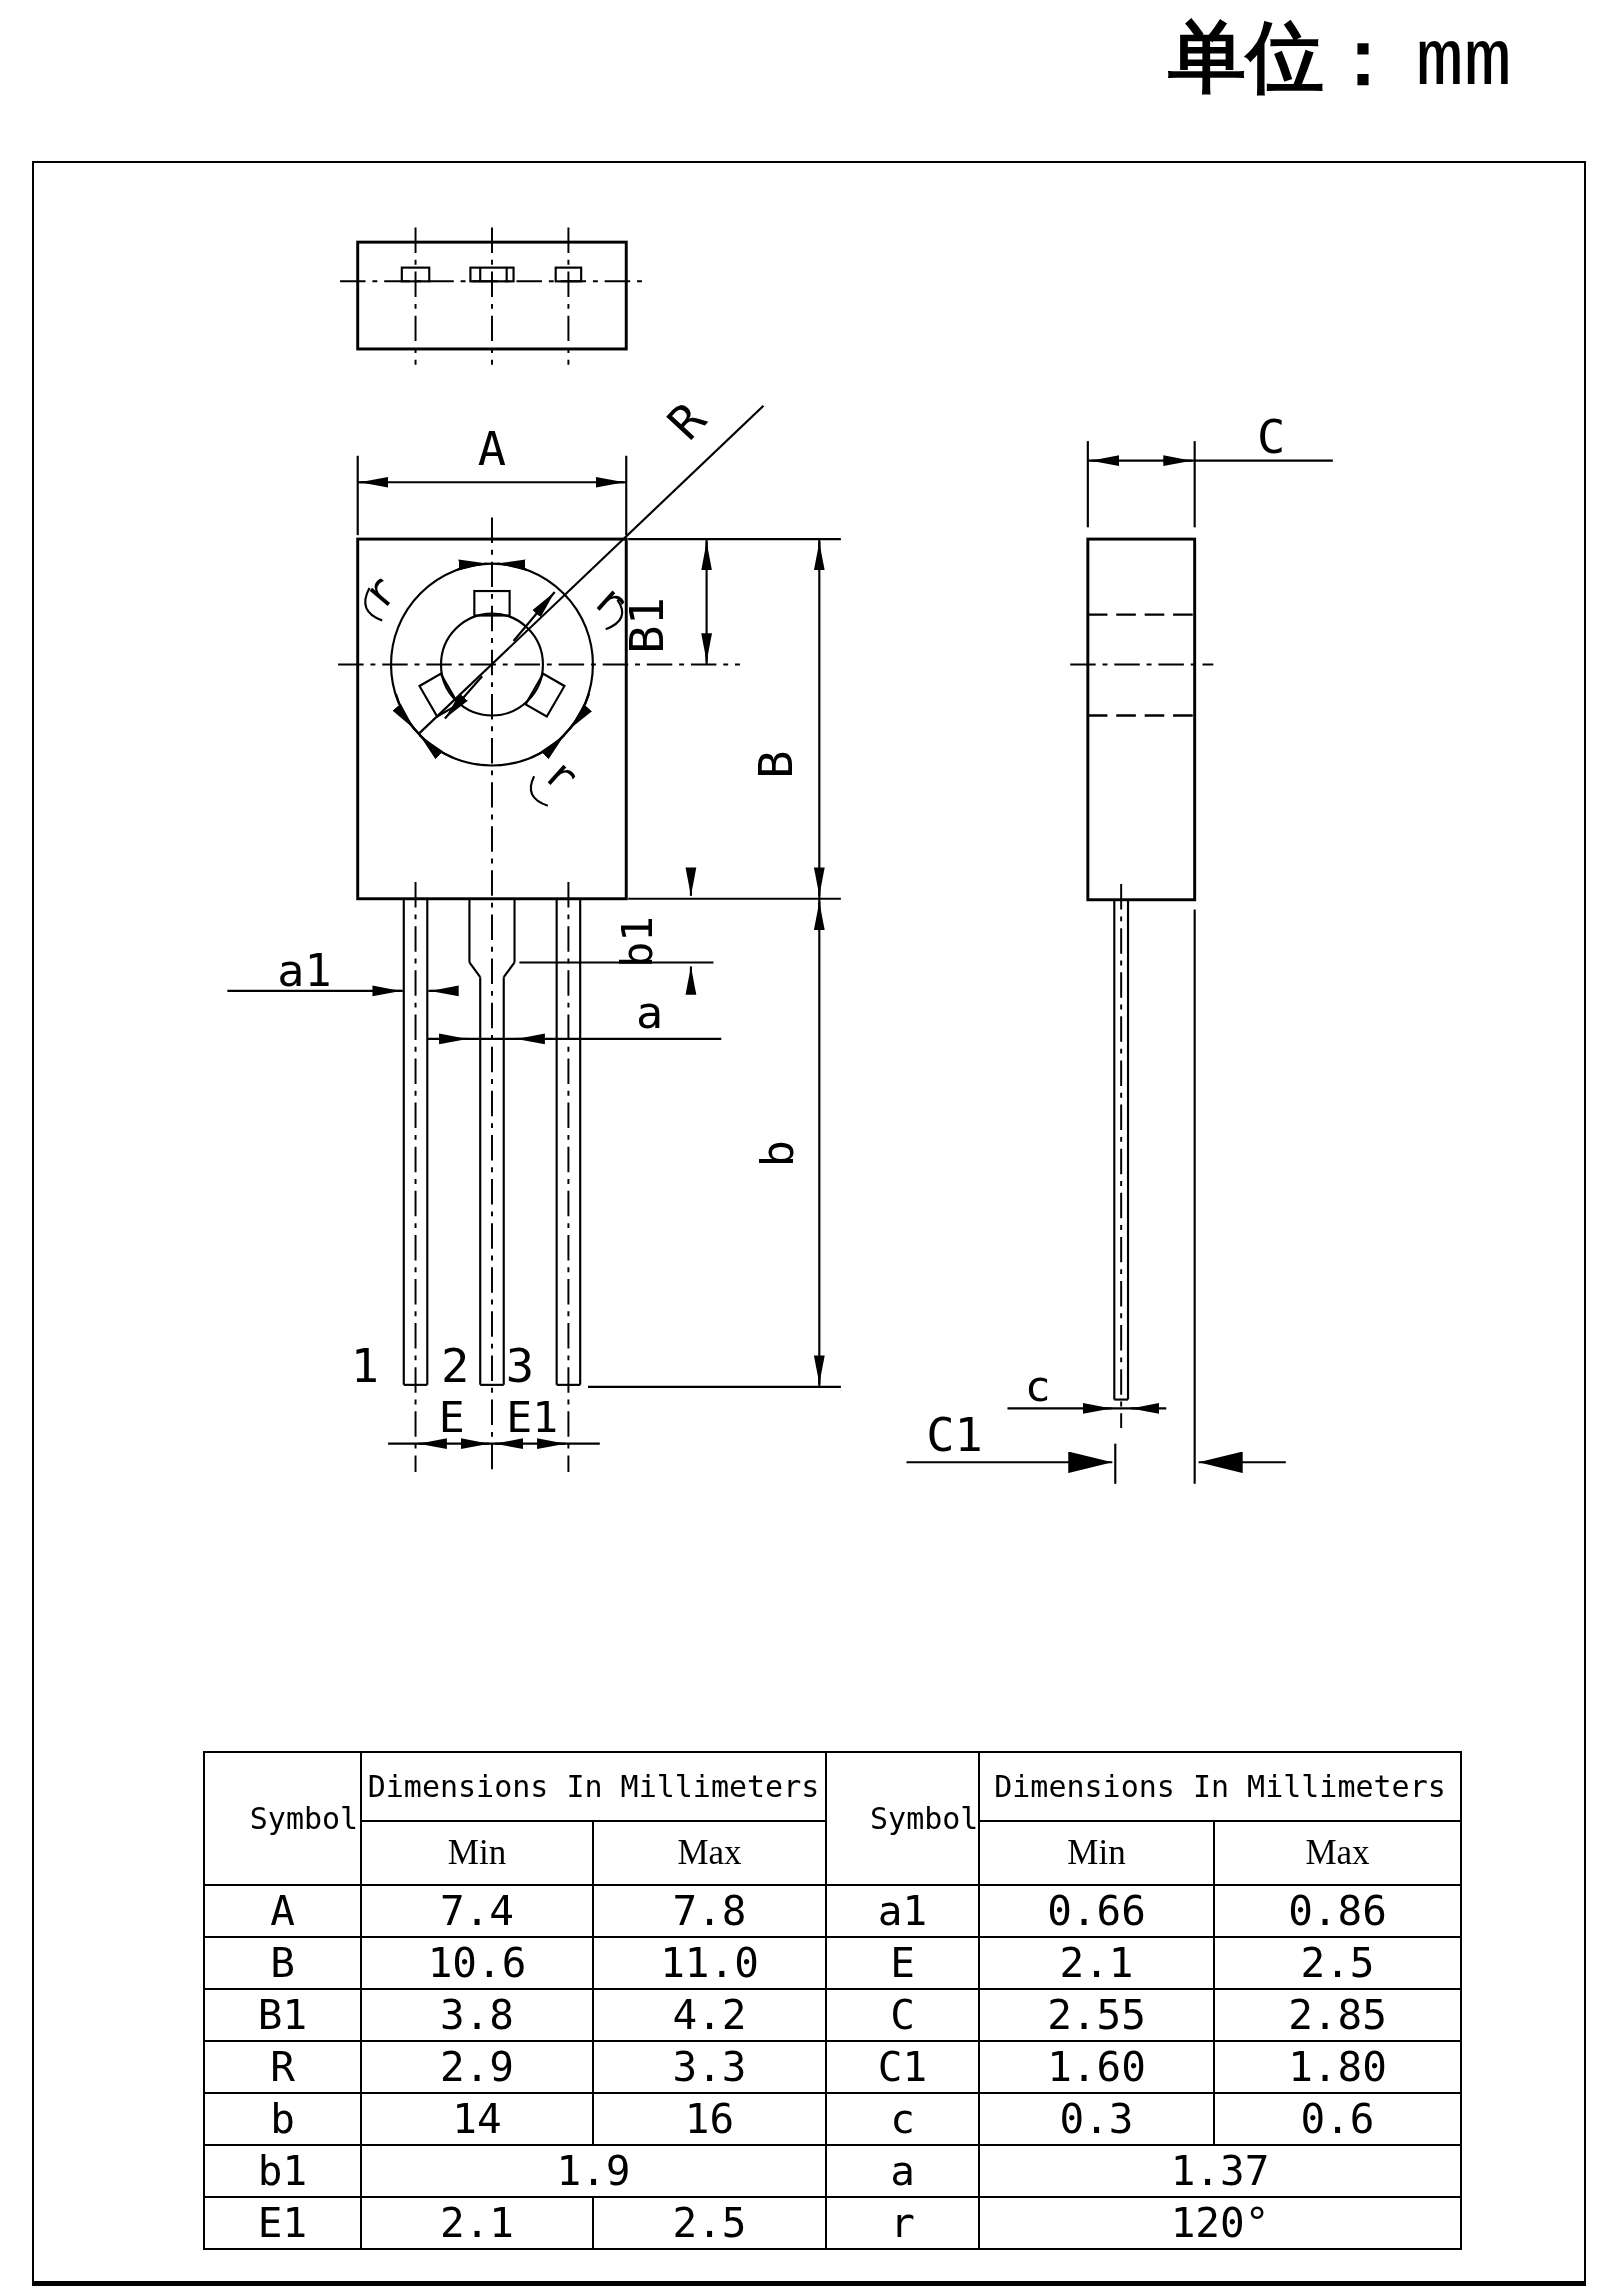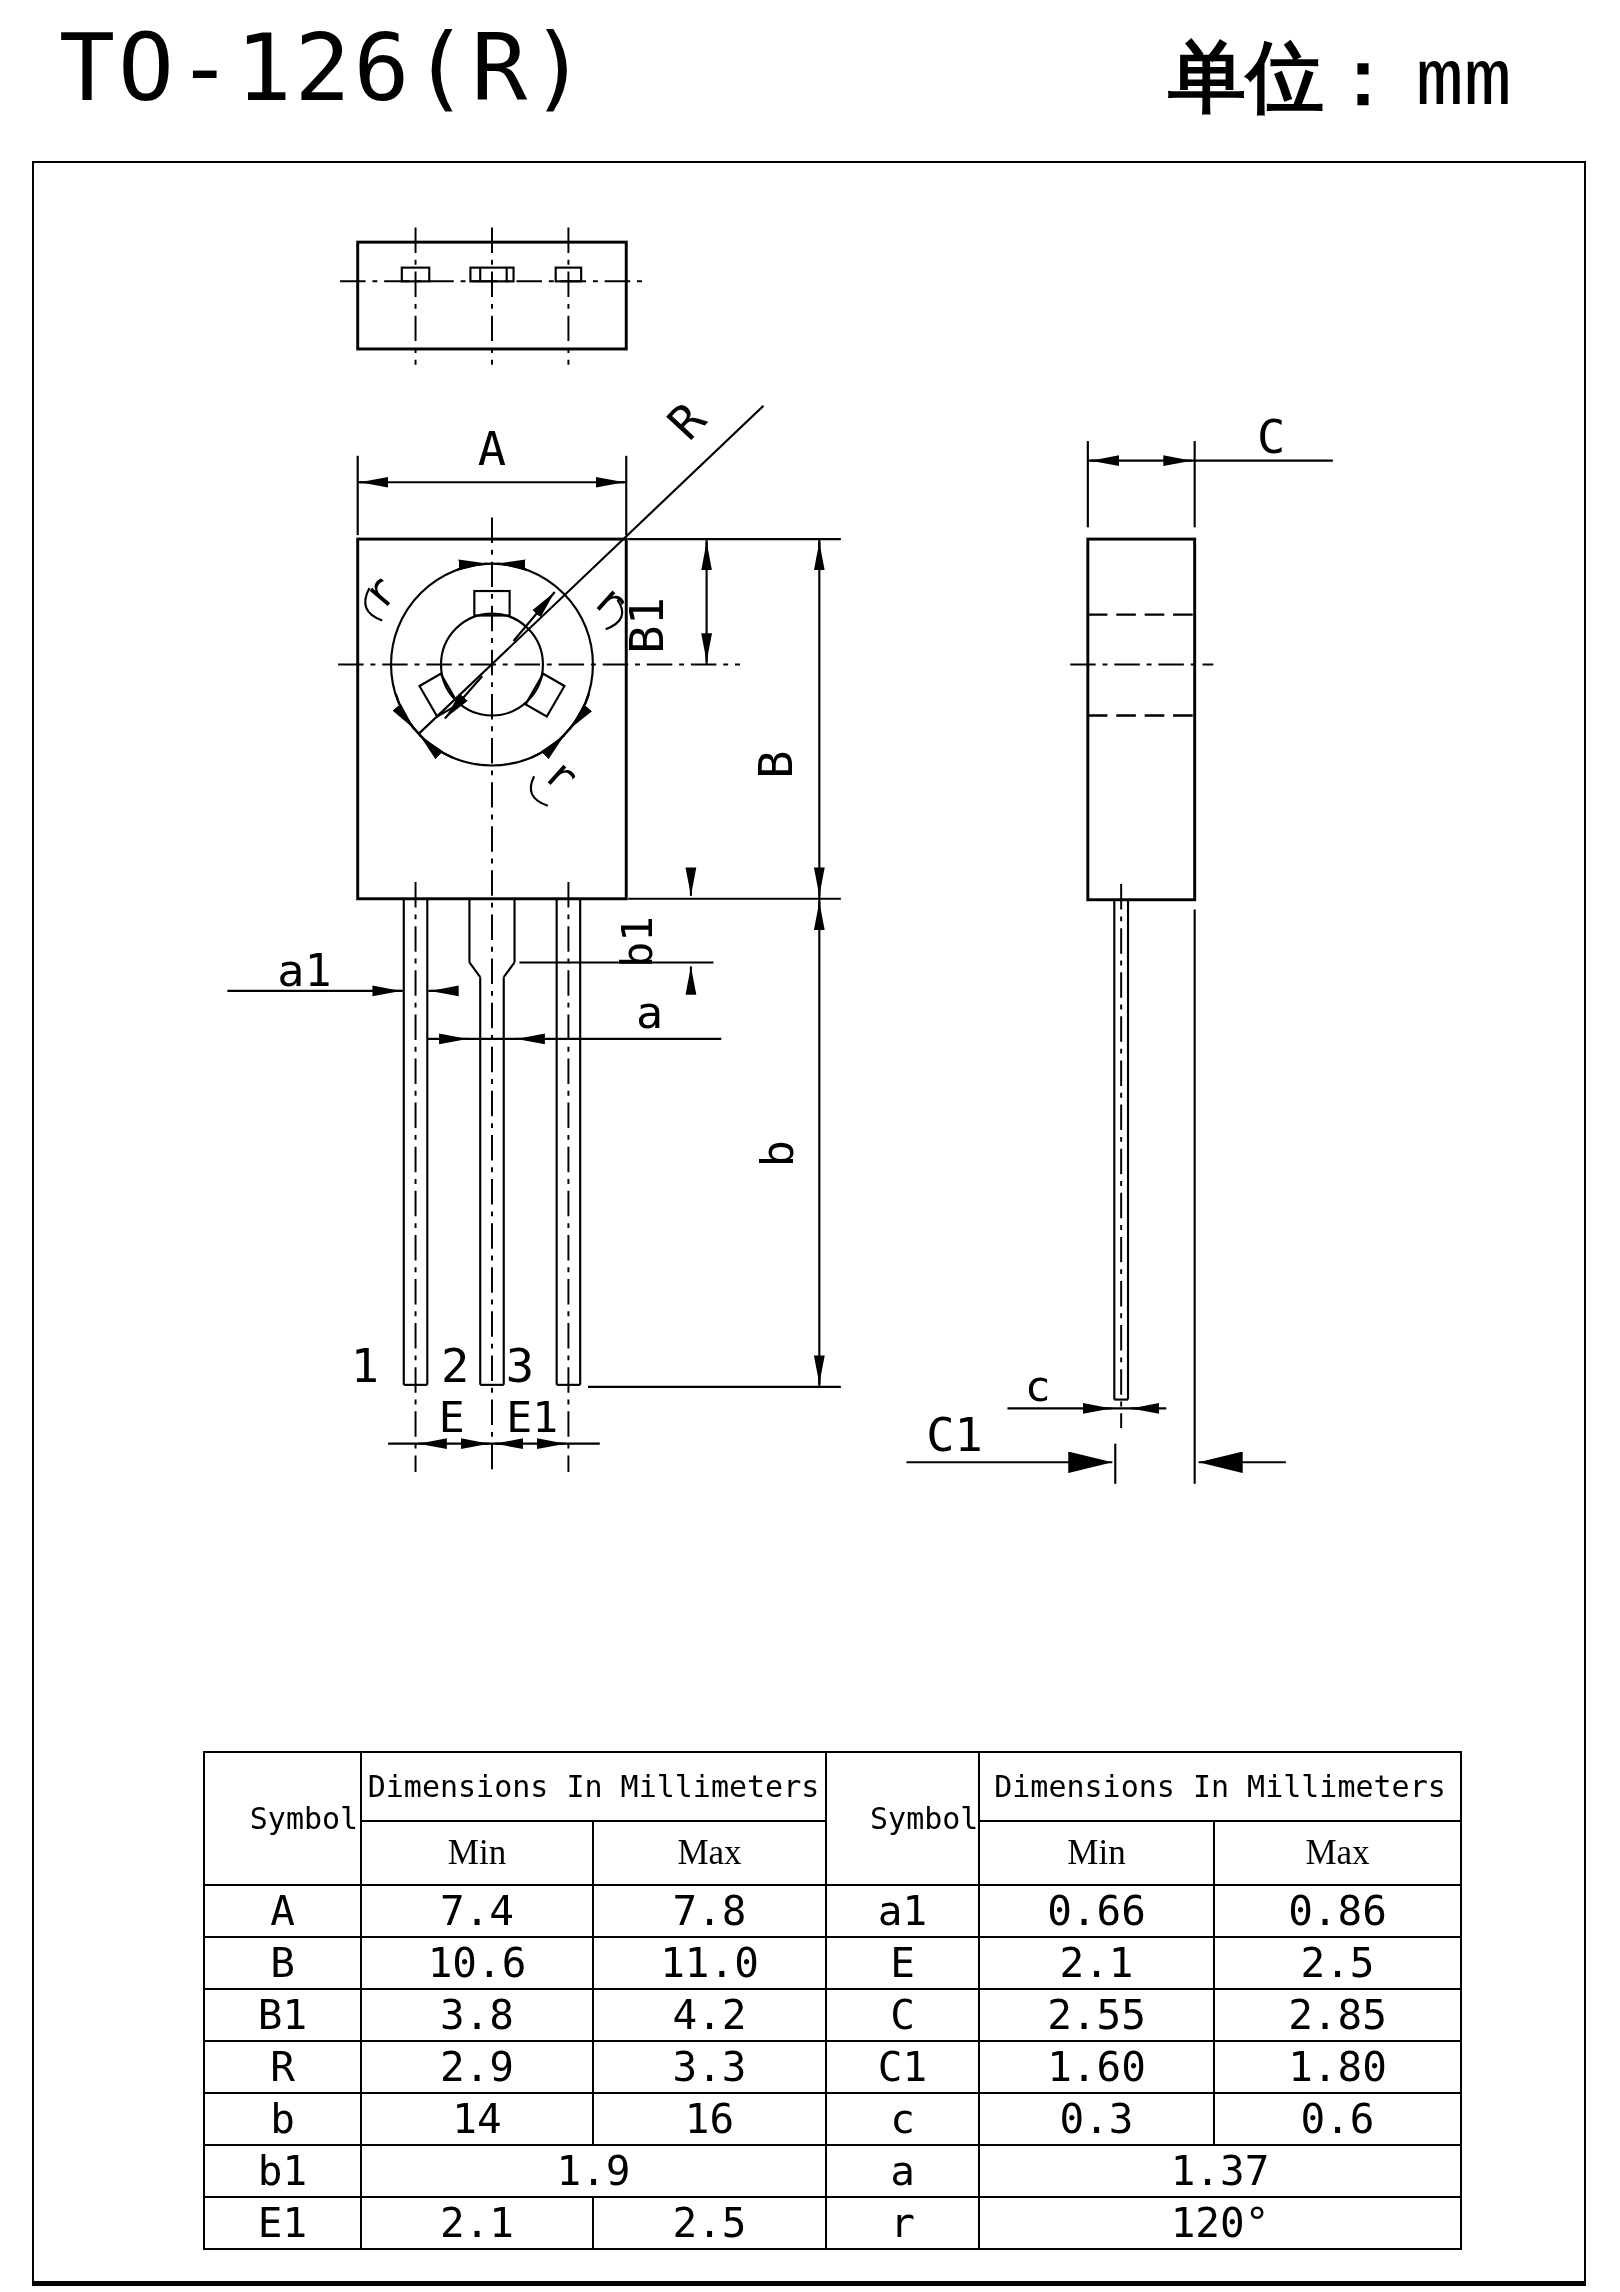--- a/index.html
+++ b/index.html
@@ -11,21 +11,21 @@
     color:#000;
     overflow:hidden;
   }
   .title{
     position:absolute;left:59px;top:13.7px;
     font-size:93px;letter-spacing:2.9px;font-weight:400;
     white-space:nowrap;
   }
   .unit{
     position:absolute;left:1168px;top:5.9px;
-    display:flex;align-items:baseline;gap:13.7px;white-space:nowrap;margin-top:20px;
+    display:flex;align-items:baseline;gap:13.7px;white-space:nowrap;
   }
   .unit-cn{font-family:"DejaVu Serif", serif;font-weight:bold;font-size:78px;}
   .unit-mm{font-family:Liberation Mono, monospace;font-size:80px;}
   .frame{
     position:absolute;left:32px;top:161px;width:1554px;height:2125px;
     border:2.9px solid #000;border-bottom-width:5.9px;
     box-sizing:border-box;
   }
   svg.drawing{position:absolute;left:0;top:0;}
   svg.drawing .ol{stroke:#000;stroke-width:3;fill:none;}
@@ -52,21 +52,20 @@
   table.dims tr.h2 th{font-size:35px;font-family:Liberation Serif, serif;}
   table.dims td.symcell{font-size:41px;}
   table.dims td.val{font-size:41px;margin-top:43px;}
   tr.h1{height:69px;} tr.h2{height:64px;} tr.data{height:52px;}
 </style>
 </head>
 <body>
 
 <div class="page">
 
-  <div class="title">TO-126(R)</div>
 
   <div class="unit">
     <span class="unit-cn">单位：</span>
     <span class="unit-mm">mm</span>
   </div>
 
   <div class="frame"></div>
 
   <svg class="drawing" width="1620" height="1529" viewBox="0 0 1653 1560">
     <defs>

